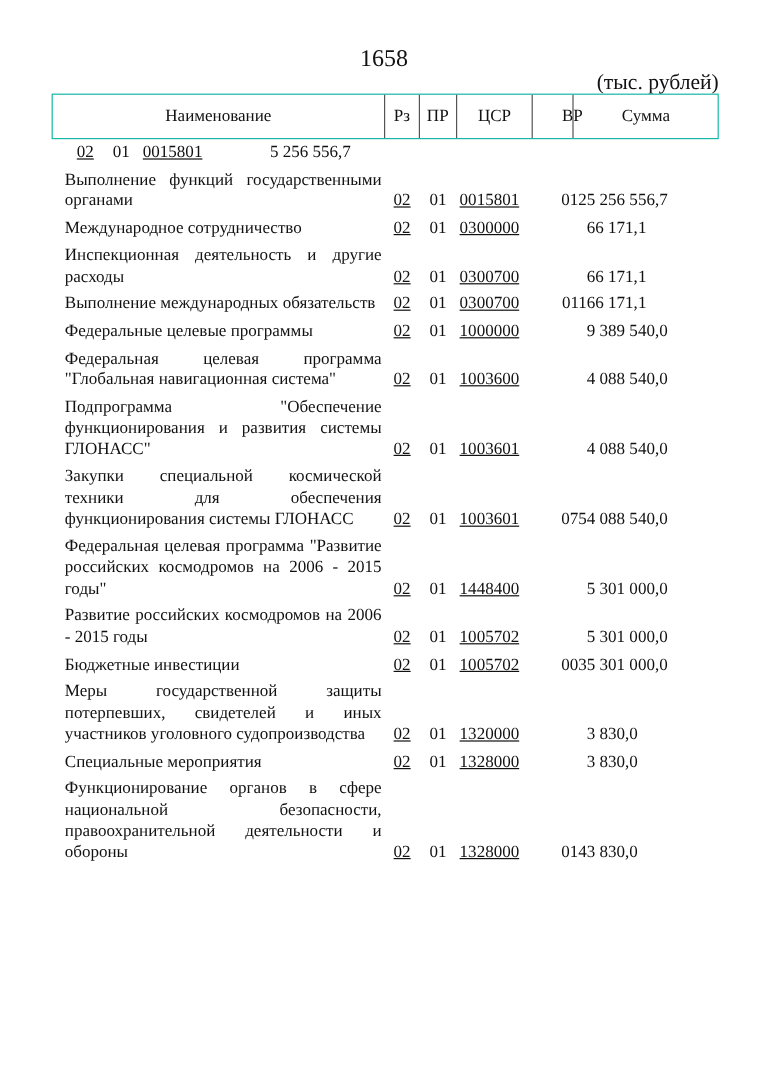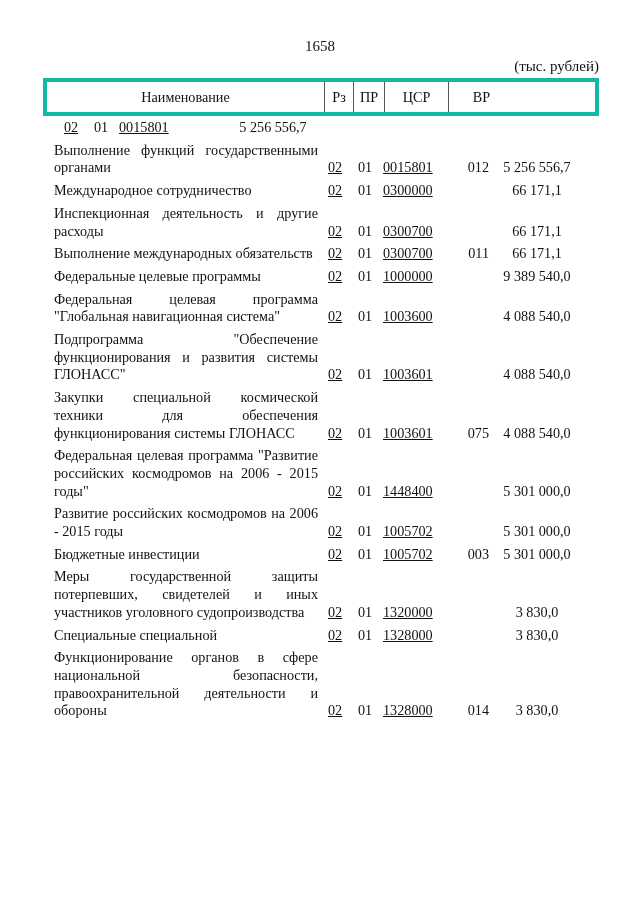--- a/index.html
+++ b/index.html
@@ -1,59 +1,60 @@
 <!DOCTYPE html>
 <html><head>
 <meta charset="utf-8">
 <style>
   html, body { margin: 0; padding: 0; background: #ffffff; }
   body {
     width: 640px; height: 905px; position: relative; overflow: hidden;
     font-family: "Liberation Serif", "DejaVu Serif", serif;
     color: #111; font-size: 14.2px;
   }
-  .page-number { position: absolute; left: 0; width: 640px; top: 38px; text-align: center; font-size: 15px; }
-  .units { position: absolute; right: 41px; top: 58px; font-size: 15px; }
+  .page-number { position: absolute; left: 0; width: 640px; top: 38px; text-align: center; font-size: 20px; }
+  .units { position: absolute; right: 41px; top: 58px; font-size: 18px; }
   .header {
     position: absolute; left: 43px; top: 78px; width: 556px; height: 38px;
-    border: 4px solid #14b8a6; box-sizing: border-box; display: flex;
+    border: 1px solid #14b8a6; box-sizing: border-box; display: flex;
   }
   .header .hc {
     display: flex; align-items: center; justify-content: center;
     border-left: 1px solid #555; box-sizing: border-box; height: 100%;
   }
   .header .hc:first-child { border-left: none; }
   .c-name { width: 277px; }
   .c-rz { width: 29px; }
   .c-pr { width: 31px; }
   .c-csr { width: 64px; }
   .c-vr { width: 34px; padding-left: 32px; }
   .c-sum { width: 121px; }
   .rows { position: absolute; left: 54px; top: 119px; width: 546px; }
   .row { display: flex; align-items: flex-end; margin-bottom: 5px; }
   .row .name { width: 264px; text-align: justify; text-align-last: left; line-height: 17.7px; }
   .row .rz  { width: 24px; margin-left: 10px; text-decoration: underline; }
   .row .pr  { width: 25px; margin-left: 6px; }
   .row .csr { width: 66px; margin-left: 0px; text-decoration: underline; }
   .row .vr  { width: 40px; text-align: right; }
-  .row .sum { width: 96px; text-align: center; }
+  .row .sum { width: 96px; text-align: left; }
   .row .cell { line-height: 17.7px; white-space: nowrap; }
 </style>
 </head>
 <body>
 
 <div class="page-number">1658</div>
 <div class="units">(тыс. рублей)</div>
 
 <div class="header">
   <div class="hc c-name">Наименование</div>
   <div class="hc c-rz">Рз</div>
   <div class="hc c-pr">ПР</div>
   <div class="hc c-csr">ЦСР</div>
   <div class="hc c-vr">ВР</div>
+  <div class="hc c-sum">Сумма</div>
 </div>
 
 <div class="rows" id="rows">
     <div class="row">
       <div class="cell rz">02</div>
       <div class="cell pr">01</div>
       <div class="cell csr">0015801</div>
       <div class="cell vr"></div>
       <div class="cell sum">5 256 556,7</div>
     </div>
@@ -147,21 +148,21 @@
     </div>
     <div class="row">
       <div class="name">Меры государственной защиты потерпевших, свидетелей и иных участников уголовного судопроизводства</div>
       <div class="cell rz">02</div>
       <div class="cell pr">01</div>
       <div class="cell csr">1320000</div>
       <div class="cell vr"></div>
       <div class="cell sum">3 830,0</div>
     </div>
     <div class="row">
-      <div class="name">Специальные специальной</div>
+      <div class="name">Специальные мероприятия</div>
       <div class="cell rz">02</div>
       <div class="cell pr">01</div>
       <div class="cell csr">1328000</div>
       <div class="cell vr"></div>
       <div class="cell sum">3 830,0</div>
     </div>
     <div class="row">
       <div class="name">Функционирование органов в сфере национальной безопасности, правоохранительной деятельности и обороны</div>
       <div class="cell rz">02</div>
       <div class="cell pr">01</div>

